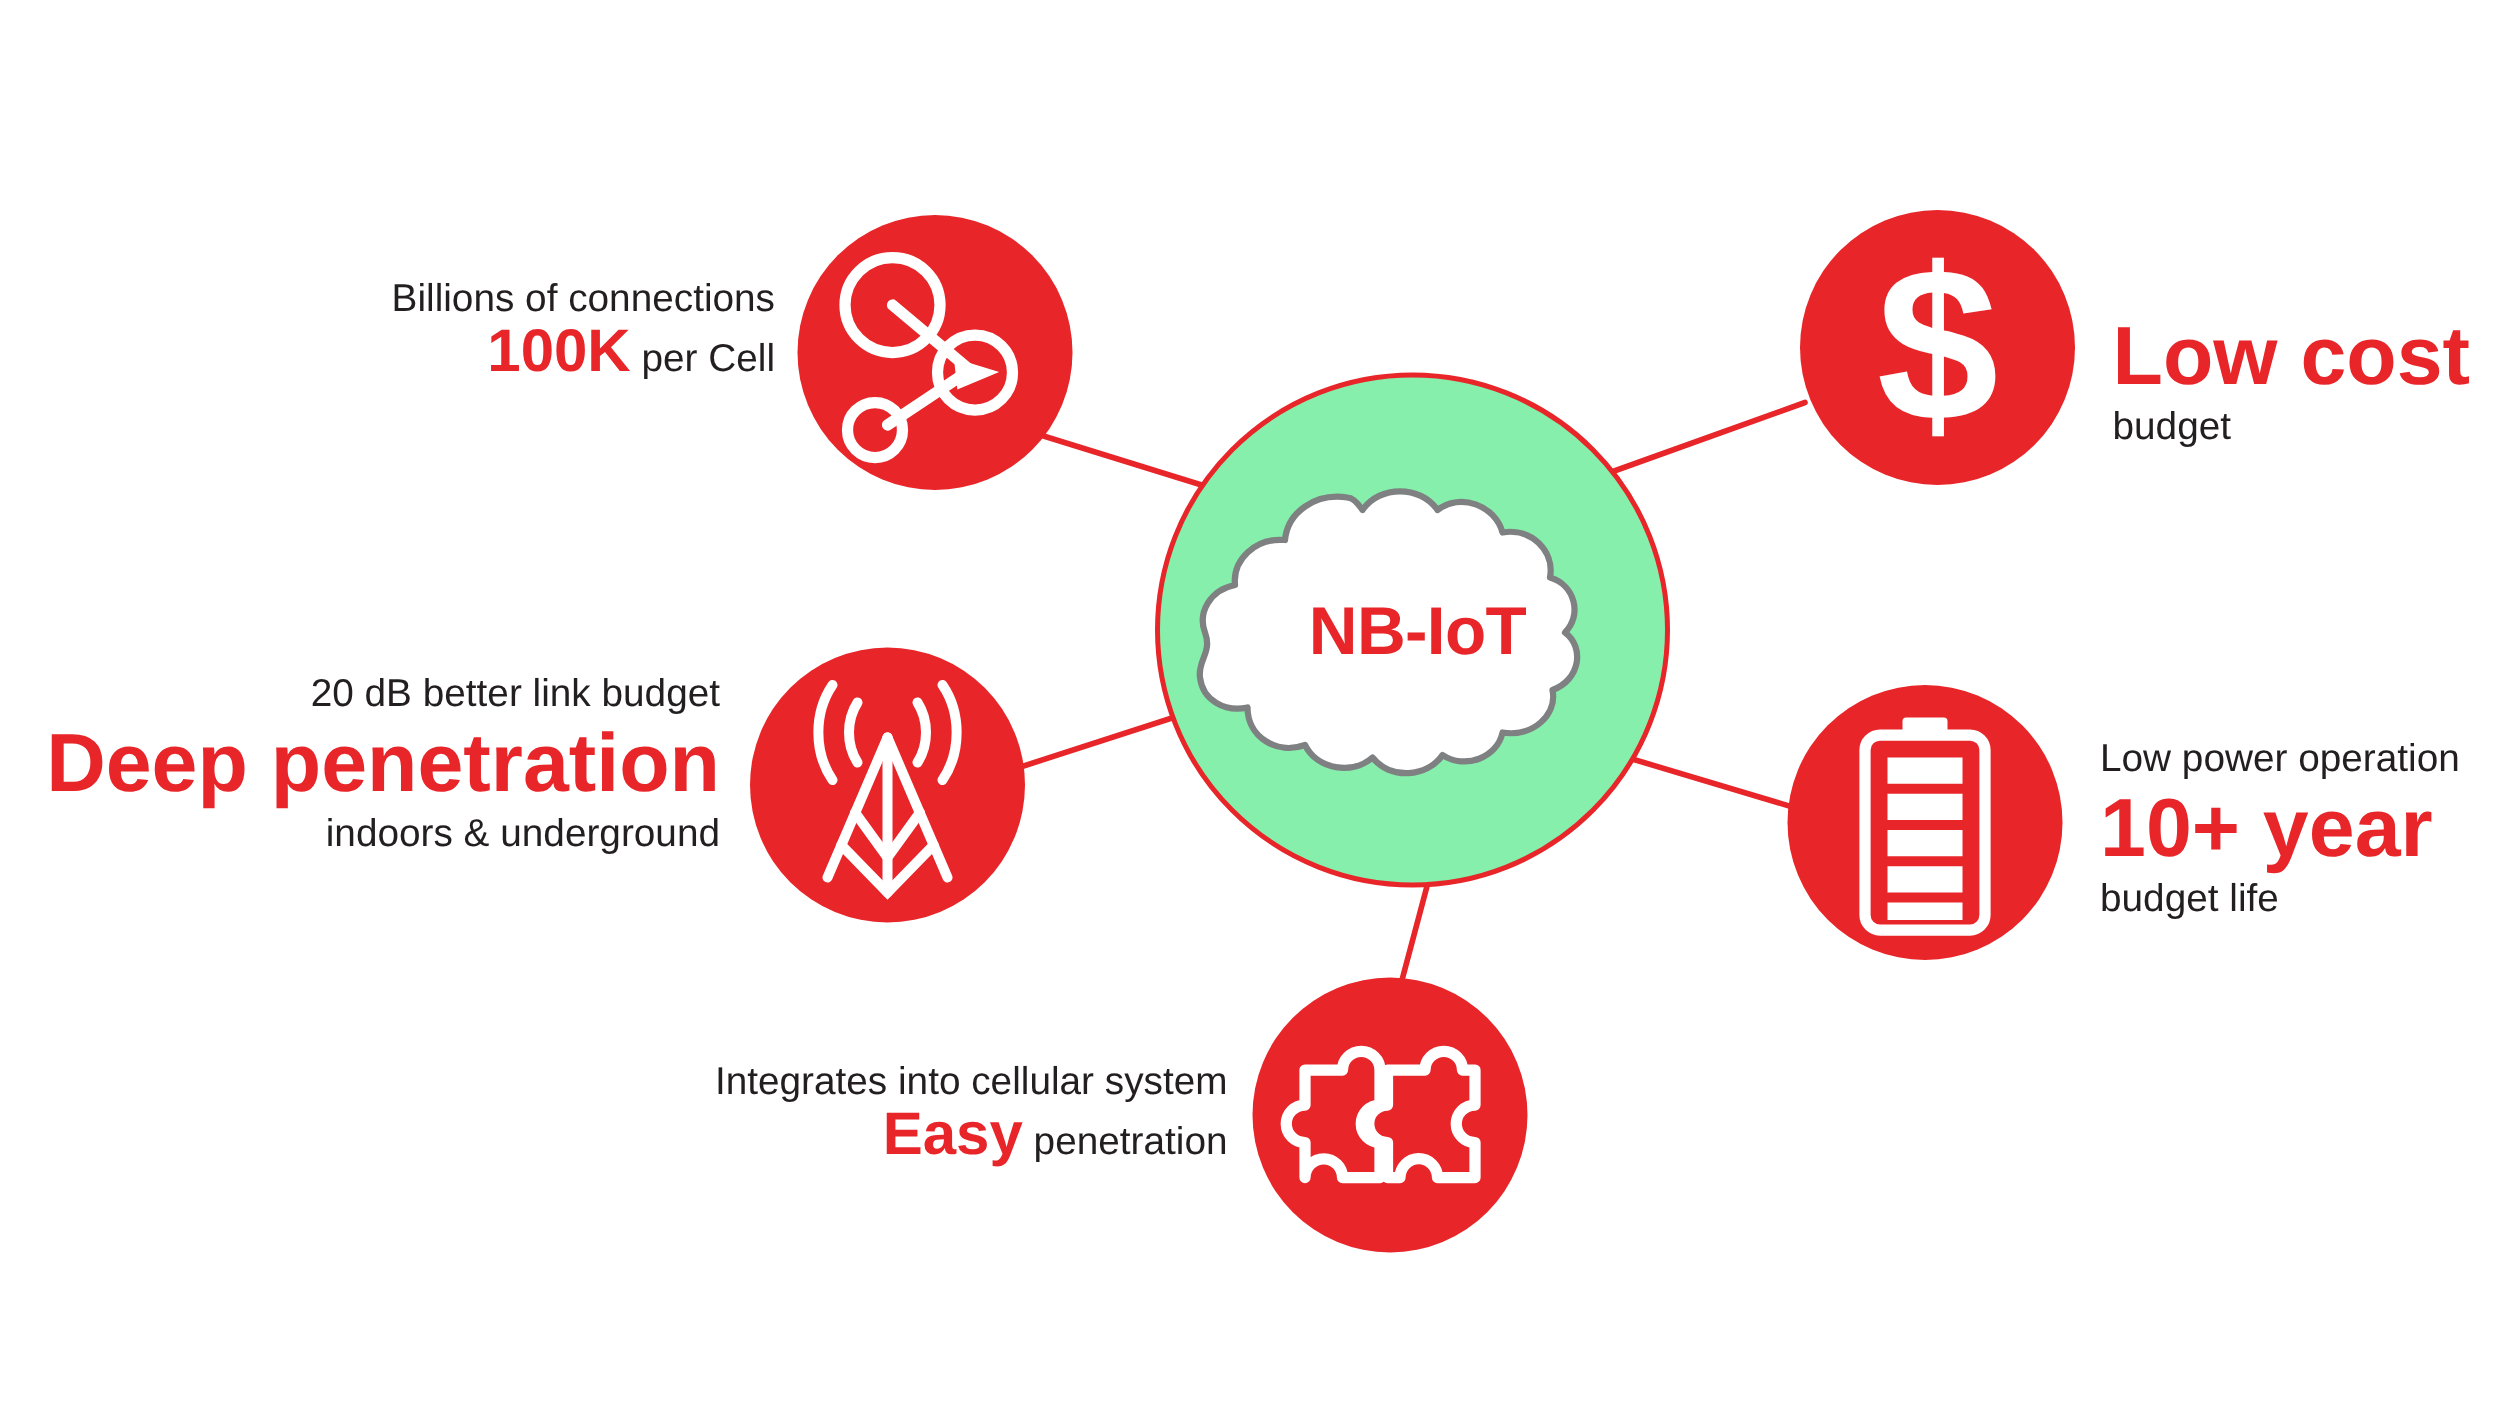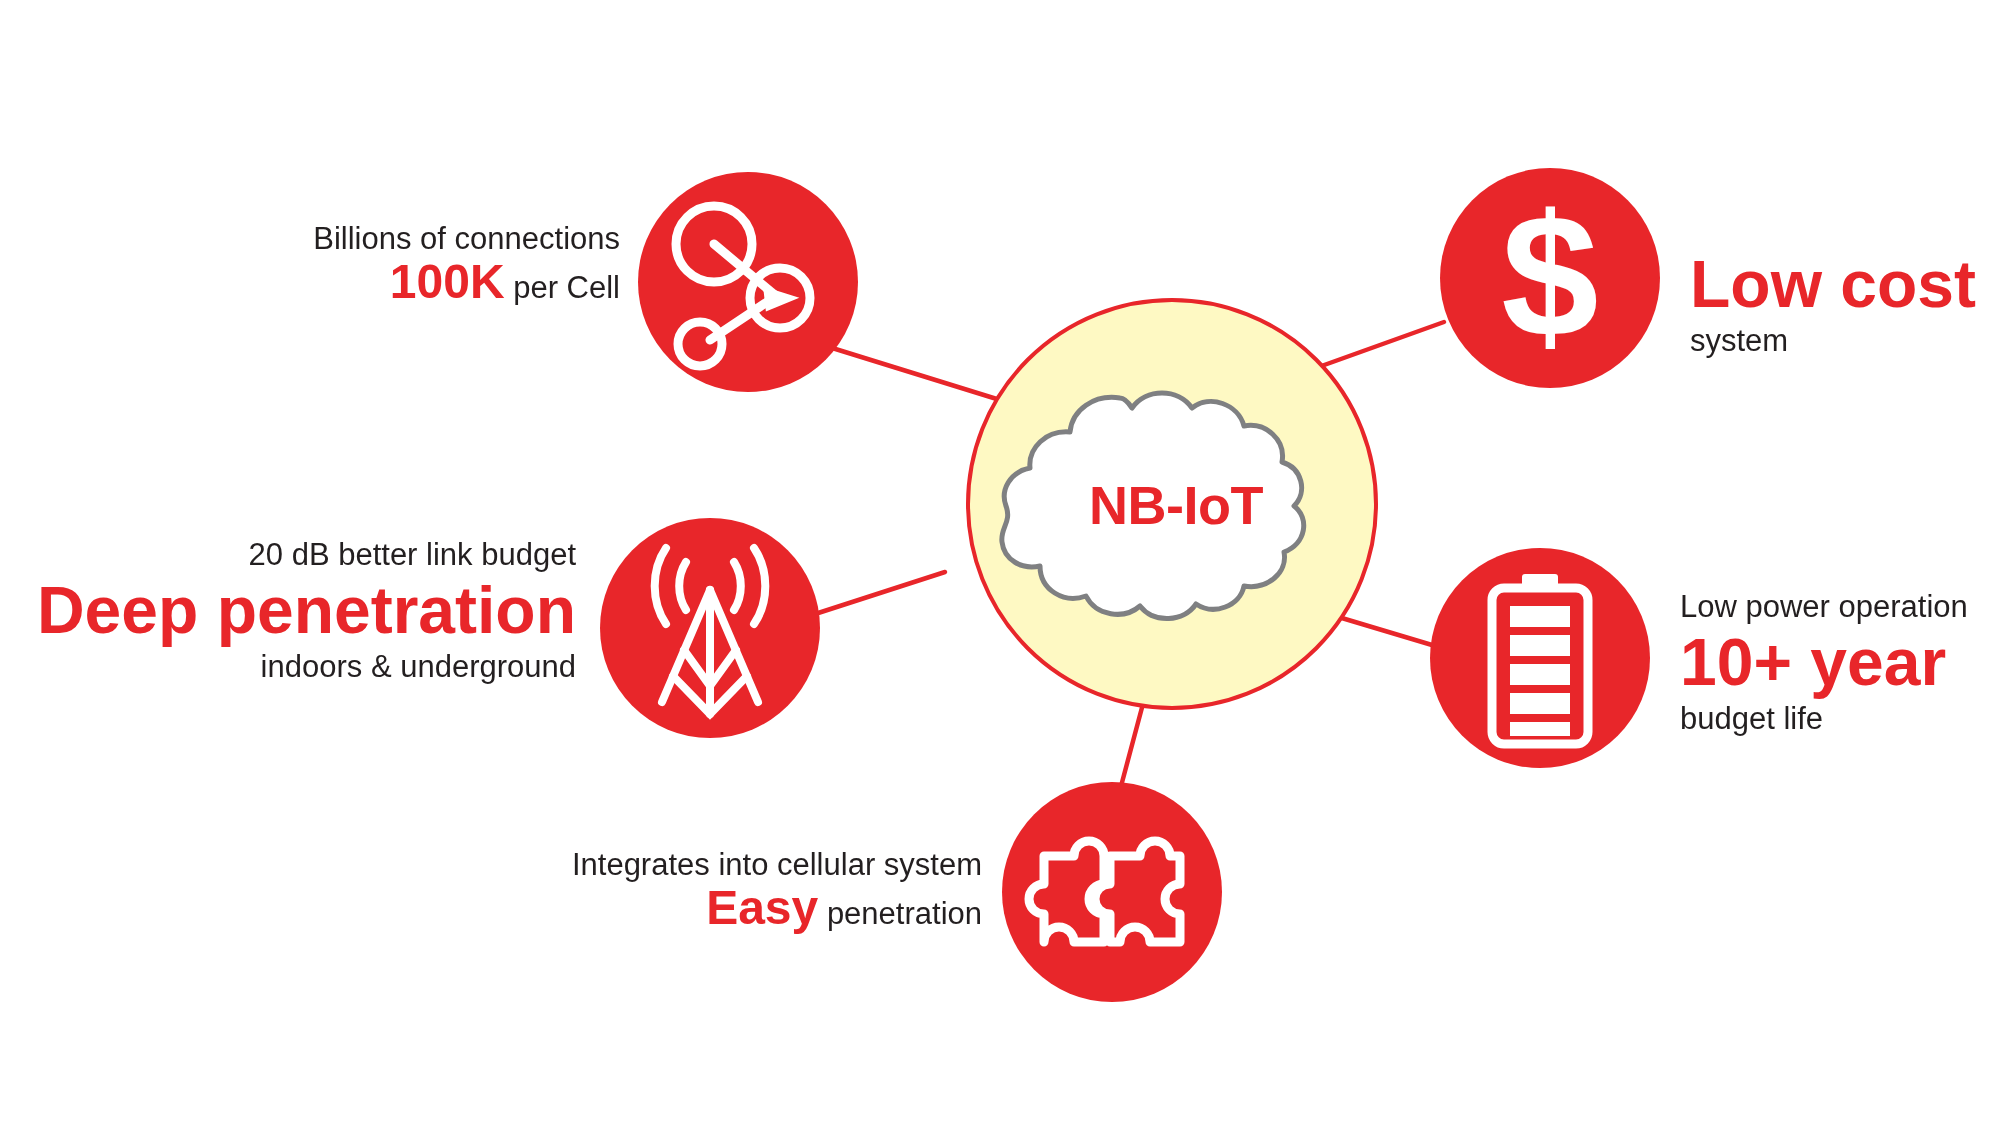--- a/index.html
+++ b/index.html
@@ -27,27 +27,27 @@
     left: 0;
     top: 0;
     width: 2000px;
     height: 1125px;
     pointer-events: none;
   }
 
   
   .hub {
     position: absolute;
-    left: 966px;
+    left: 924px;
     top: 298px;
     width: 412px;
     height: 412px;
     border-radius: 50%;
     border: 4px solid #E8262A;
-    background: #fef9c3;
+    background: #86efac;
     box-sizing: border-box;
   }
   .hub-cloud {
     position: absolute;
     left: 0;
     top: 0;
     width: 412px;
     height: 412px;
   }
   .hub-label {
@@ -254,21 +254,21 @@
   </div>
 
   <div class="node-circle node-cost">
     <svg width="220" height="220" viewBox="0 0 220 220" xmlns="http://www.w3.org/2000/svg">
       <text x="110" y="168" text-anchor="middle" font-family="&quot;Liberation Sans&quot;, sans-serif" font-size="175" font-weight="bold" fill="#ffffff">$</text>
     </svg>
   </div>
 
   <div class="tblock ta-left" id="txt-cost">
     <div class="big">Low cost</div>
-    <div class="small">system</div>
+    <div class="small">budget</div>
   </div>
 
   <div class="node-circle node-battery">
     <svg width="220" height="220" viewBox="0 0 220 220" xmlns="http://www.w3.org/2000/svg">
 
       <rect x="92" y="26" width="36" height="16" rx="3" fill="#ffffff"></rect>
 
       <rect x="62" y="40" width="96" height="156" rx="12" fill="none" stroke="#ffffff" stroke-width="9"></rect>
 
       <rect x="80" y="58" width="60" height="21" fill="#ffffff"></rect>

